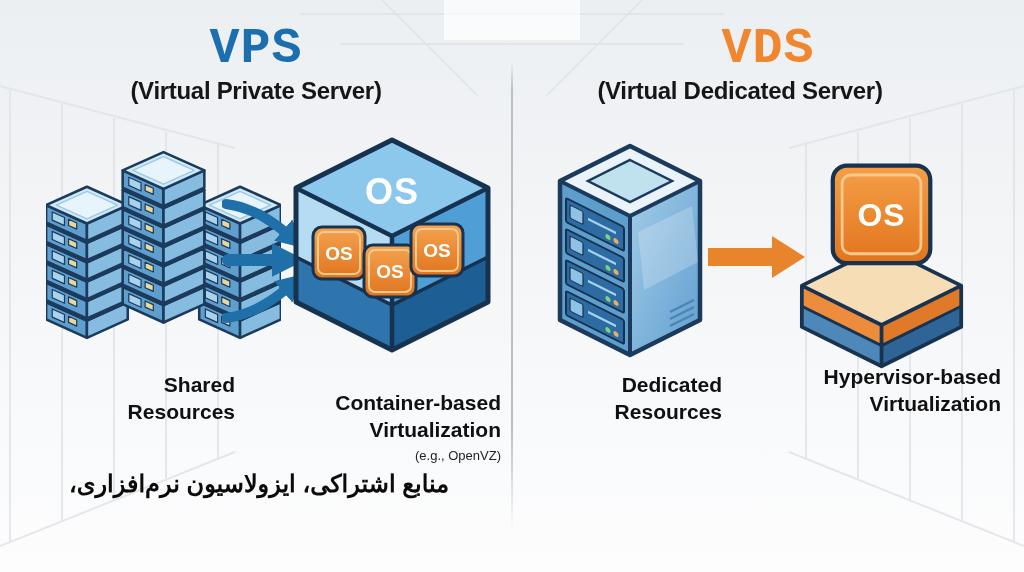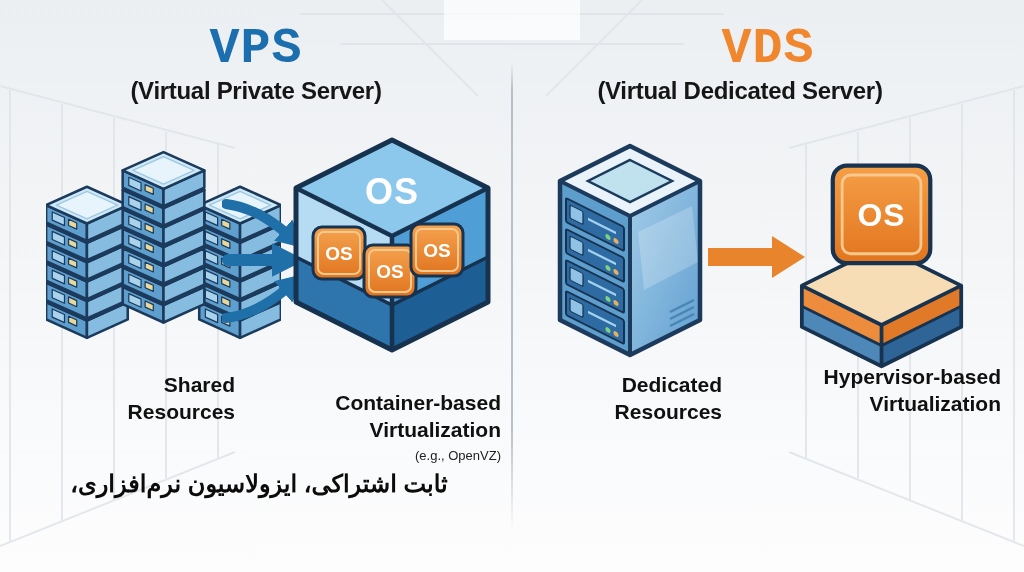--- a/index.html
+++ b/index.html
@@ -139,21 +139,21 @@
   <div class="abs lbl" style="left:55px;top:371px;width:180px;">
     <div>Shared</div>
     <div>Resources</div>
   </div>
   <div class="abs lbl" style="left:276px;top:371px;width:225px;margin-top:18px;">
     <div>Container-based</div>
     <div>Virtualization</div>
     <div class="ex">(e.g., OpenVZ)</div>
   </div>
   <div class="abs farsi" style="left:28px;top:467px;width:462px;" dir="rtl">
-    <div>ثابت اشتراکی، ایزولاسیون نرم‌افزاری،</div>
+    <div>منابع اشتراکی، ایزولاسیون نرم‌افزاری،</div>
   </div>
 
   <div class="abs title" style="left: 512px; color: rgb(240, 134, 45);">VDS</div>
   <div class="abs subtitle" style="left:484px;">(Virtual Dedicated Server)</div>
 
   <div class="abs" style="left:552px;top:140px;width:156px;height:220px;">
     <svg width="156" height="220" viewBox="0 0 156 220">
       <defs>
         <linearGradient id="rg" x1="0" y1="0" x2="1" y2="1">
           <stop offset="0" stop-color="#a2cce8"></stop>

